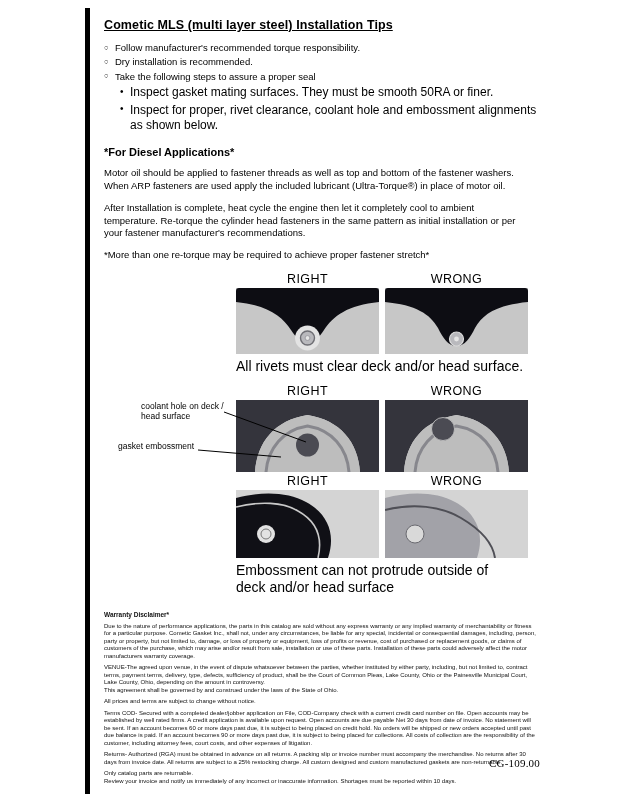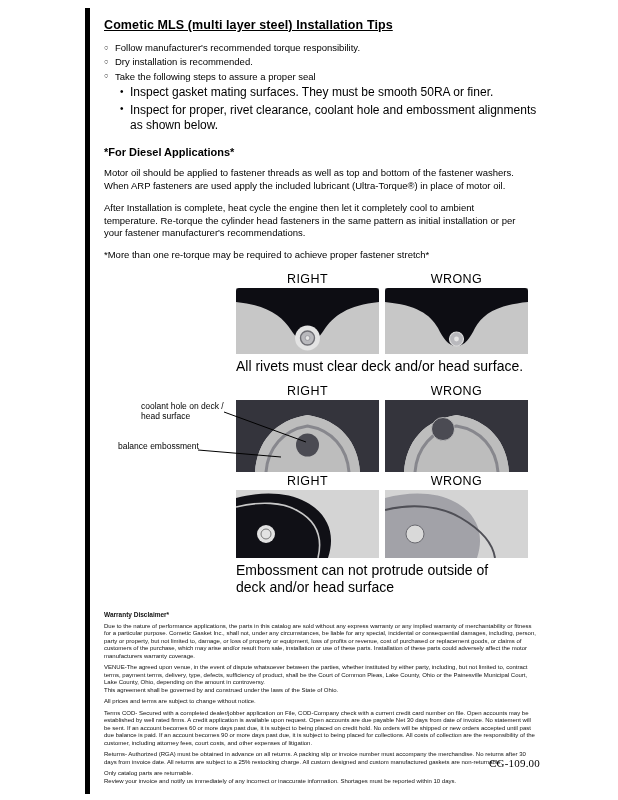--- a/index.html
+++ b/index.html
@@ -96,21 +96,21 @@
         <p class="fig-caption">All rivets must clear deck and/or head surface.</p>
       </div>
 
       <div class="fig-row">
         <div class="fig-labels">
           <span>RIGHT</span>
           <span>WRONG</span>
         </div>
         <div class="fig-images">
           <div class="ann ann-coolant">coolant hole on deck / head surface</div>
-          <div class="ann ann-emboss">balance embossment</div>
+          <div class="ann ann-emboss">gasket embossment</div>
           <svg class="ann-lines" width="176" height="72" viewBox="0 0 176 72">
             <line x1="88" y1="12" x2="170" y2="42" stroke="#000" stroke-width="1"></line>
             <line x1="62" y1="50" x2="145" y2="57" stroke="#000" stroke-width="1"></line>
           </svg>
           <svg width="143" height="72" viewBox="0 0 143 72">
             <rect width="143" height="72" fill="#cfcfcf"></rect>
             <path d="M0,0 H143 V72 H124 C122,42 104,20 71.5,15 C39,20 21,42 19,72 H0 Z" fill="#34343c"></path>
             <path d="M19,72 C21,42 39,20 71.5,15 C104,20 122,42 124,72 Z" fill="#bdbdbd"></path>
             <path d="M30,72 C32,48 47,30 71.5,26 C96,30 111,48 113,72" fill="none" stroke="#87878d" stroke-width="3"></path>
             <circle cx="71.5" cy="45" r="11.5" fill="#4b4b53"></circle>

